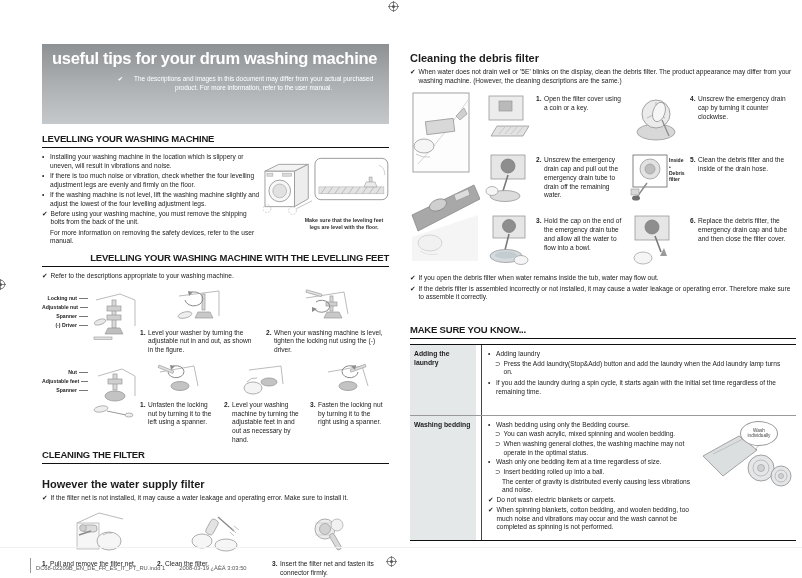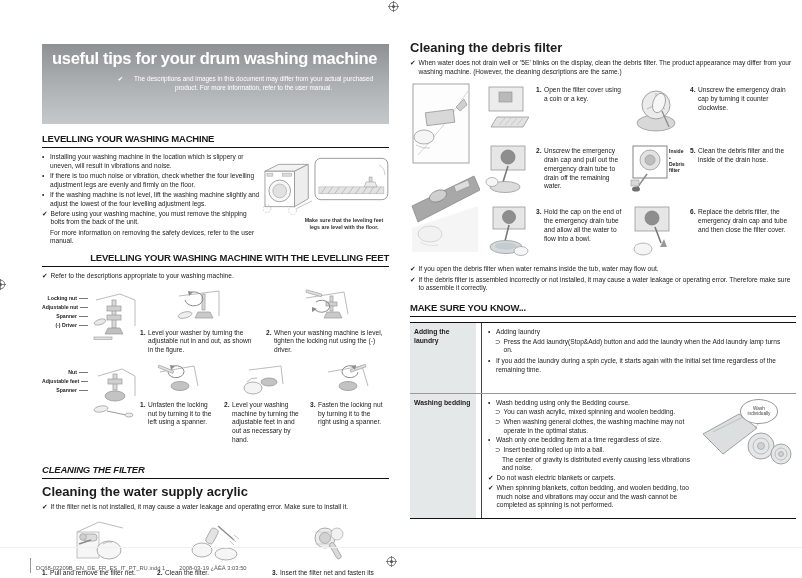--- a/index.html
+++ b/index.html
@@ -22,21 +22,21 @@
     height:80px;background:linear-gradient(180deg,#8e9194 0%,#a9adb0 45%,#c6c9cb 100%);
     padding:5px 8px 0 10px;box-sizing:border-box;margin-bottom:9px;
   }
   .banner-title{font-size:16.5px;font-weight:bold;color:#fff;letter-spacing:-0.3px;margin:0;}
   .banner-note{margin:7px 0 0 auto;width:80%;color:#fff;font-size:6.4px;line-height:1.35;text-align:center;display:flex;gap:3px;justify-content:center;}
   .banner-note .mk{flex:0 0 auto;}
 
   
   .h-sec{font-size:9.5px;font-weight:bold;letter-spacing:-0.2px;border-bottom:1.3px solid #111;
     padding-bottom:3px;margin:0 0 5px 0;}
-  .h-sub{font-size:13px;font-weight:bold;margin:2px 0 4px 0;}
+  .h-sub{font-size:11px;font-weight:bold;margin:14px 0 4px 0;}
   .b-line{display:flex;gap:3px;font-size:6.6px;line-height:1.32;margin-bottom:1.5px;}
   .b-line .mk{flex:0 0 5px;}
   .b-line.cont{padding-left:8px;}
   .num{font-weight:bold;flex:0 0 auto;}
   .step{display:flex;gap:2.5px;font-size:6.6px;line-height:1.32;margin-top:3px;}
 
   
   .inst-wrap{position:relative;min-height:92px;}
   .inst-text{width:218px;}
   .inst-fig{position:absolute;right:0;top:4px;width:126px;display:flex;flex-direction:column;}
@@ -293,22 +293,22 @@
           <path d="M34 10 a8 6 0 1 1 -3 -5" fill="none" stroke="#8b8b8b" stroke-width="1"></path>
           <polygon points="32,3 27,4 31,8" fill="#8b8b8b"></polygon>
         </svg>
         <div class="step">
             <span class="num">3.</span>
             <span>Fasten the locking nut by turning it to the right using a spanner.</span>
           </div>
       </div>
     </div>
 
-    <div class="h-sec" style="margin-top:20px;font-style:italic;">CLEANING THE FILTER</div>
-    <div class="h-sub">Cleaning the water supply acrylic</div>
+    <div class="h-sec" style="margin-top:5px;">CLEANING THE FILTER</div>
+    <div class="h-sub">However the water supply filter</div>
     <div class="b-line">
         <span class="mk">✔</span>
         <span>If the filter net is not installed, it may cause a water leakage and operating error. Make sure to install it.</span>
       </div>
 
     <div class="cf-row">
       <div class="cf-cell">
         <svg width="54" height="48" viewBox="0 0 54 48">
           <polyline points="4,14 26,4 50,10" fill="none" stroke="#aaa" stroke-width="0.8"></polyline>
           <rect x="4" y="14" width="22" height="26" fill="#f6f6f6" stroke="#aaa" stroke-width="0.7"></rect>
@@ -458,21 +458,21 @@
 
     <div class="b-line">
         <span class="mk">✔</span>
         <span>If you open the debris filter when water remains inside the tub, water may flow out.</span>
       </div>
     <div class="b-line">
         <span class="mk">✔</span>
         <span>If the debris filter is assembled incorrectly or not installed, it may cause a water leakage or operating error. Therefore make sure to assemble it correctly.</span>
       </div>
 
-    <div class="h-sec" style="margin-top:9px;">MAKE SURE YOU KNOW...</div>
+    <div class="h-sec" style="margin-top:22px;">MAKE SURE YOU KNOW...</div>
 
     <div class="ms-table">
       <div class="ms-row">
         <div class="ms-label">Adding the laundry</div>
         <div class="ms-content">
           <div class="ms-line">
               <span class="mk">•</span>
               <span>Adding laundry</span>
             </div>
           <div class="ms-line sub">

